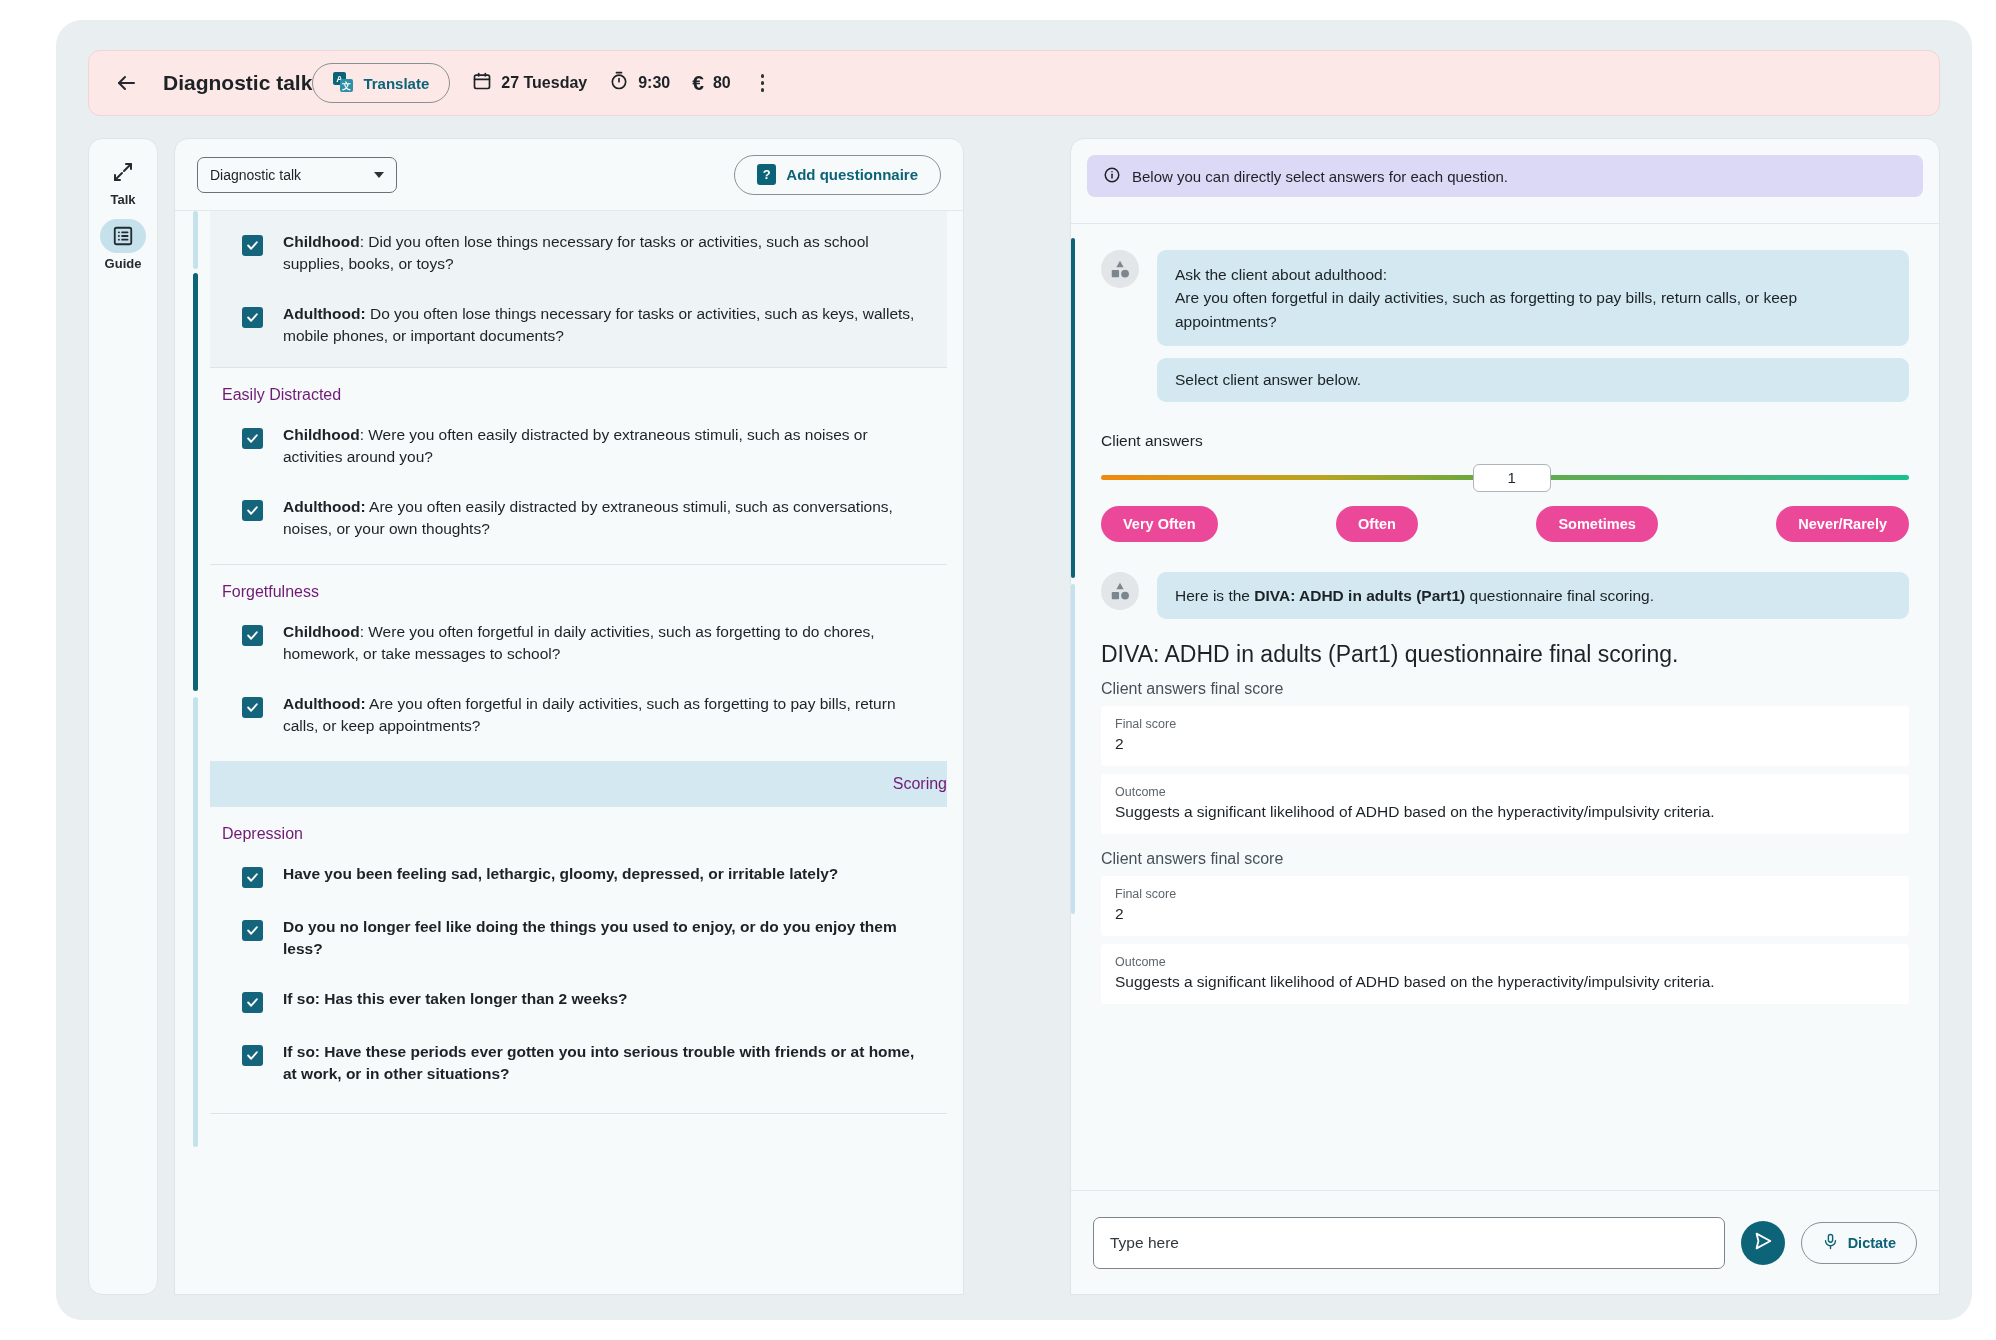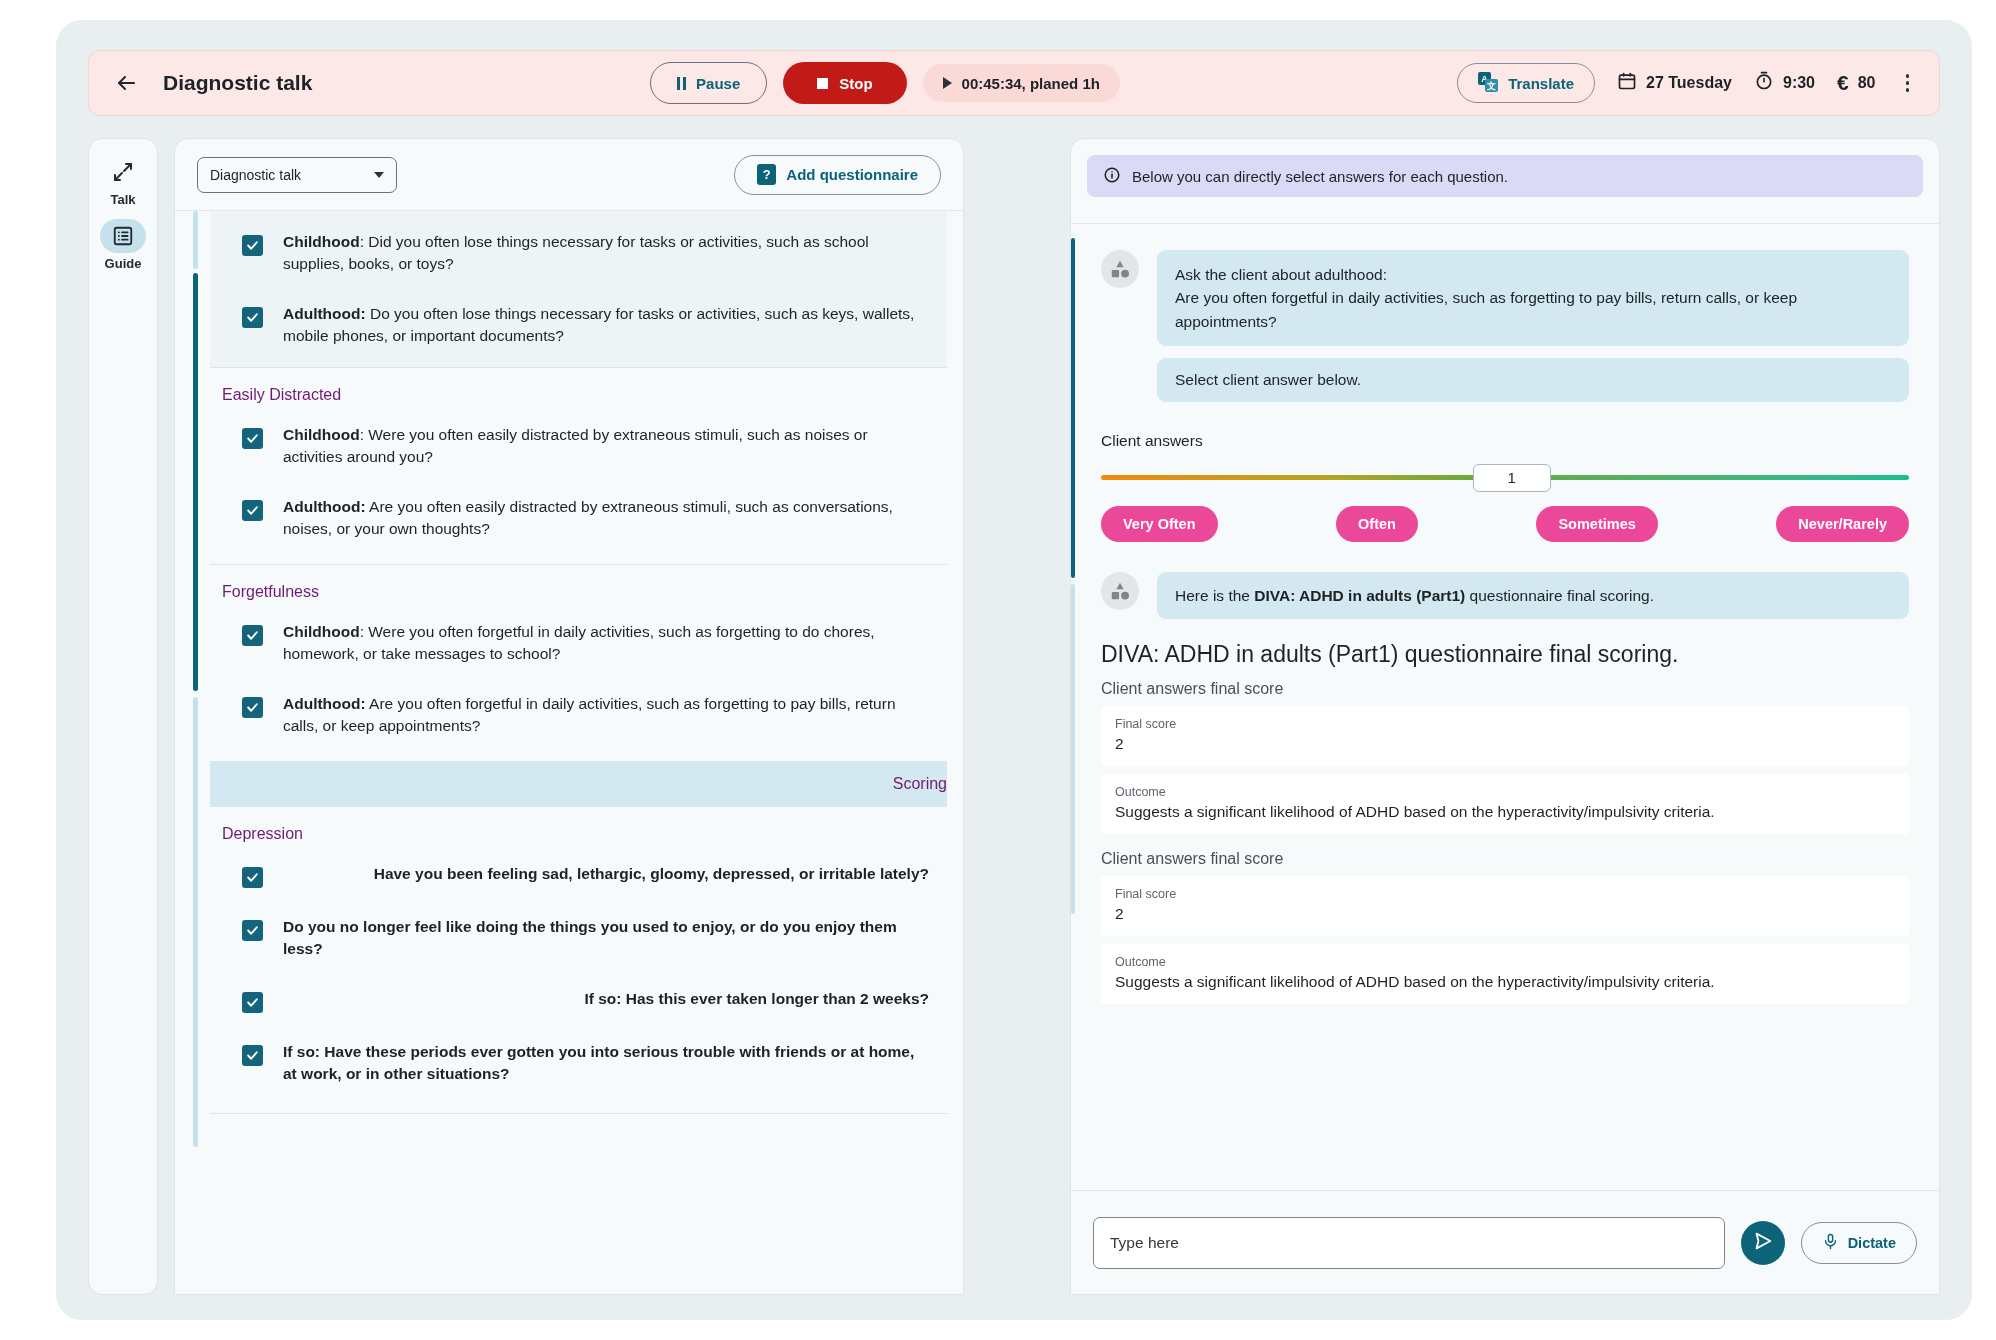--- a/index.html
+++ b/index.html
@@ -127,21 +127,21 @@
   }
   .lp-scroll { position: relative; height: 1084px; overflow: hidden; padding-left: 18px; }
   .accent-bar { position: absolute; left: 18px; width: 5px; border-radius: 3px; }
   .qcard {
     position: relative; margin-left: 17px; width: 737px;
     background: #f6fafb;
   }
   .qcard.shaded { background: #eef3f5; }
   .qcard.scoring { background: #d3e8f0; }
   .sec-head { font-size: 16px; color: #701a75; padding: 18px 0 6px 12px; }
-  .qrow { display: flex; gap: 20px; padding: 14px 18px 14px 32px; align-items: flex-start; justify-content: space-between; }
+  .qrow { display: flex; gap: 20px; padding: 14px 18px 14px 32px; align-items: flex-start; }
   .cbox {
     flex: 0 0 auto; width: 21px; height: 21px; border-radius: 3px;
     background: #14657c; display: flex; align-items: center; justify-content: center;
     margin-top: 4px; cursor: pointer;
   }
   .cbox svg { display: block; }
   .qtext { font-size: 15.5px; line-height: 1.42; color: #1c2226; }
   .qtext b { font-weight: 700; }
   .qtext.bold { font-weight: 700; }
   .divider { height: 1px; background: #dde4e8; margin-left: 17px; width: 737px; }
@@ -238,37 +238,20 @@
 
   <div class="header">
     <div class="back-arrow">
       <svg width="24" height="24" viewBox="0 0 24 24" fill="none" stroke="#23292e" stroke-width="2" stroke-linecap="round" stroke-linejoin="round">
           <line x1="20" y1="12" x2="5" y2="12"></line>
           <polyline points="11,18 5,12 11,6"></polyline>
         </svg>
     </div>
     <div class="header-title">Diagnostic talk</div>
 
-    <div class="header-center">
-      <div class="btn-pause">
-        <span class="pause-glyph">
-            <i></i>
-            <i></i>
-          </span>
-        <span>Pause</span>
-      </div>
-      <div class="btn-stop">
-        <span class="stop-glyph"></span>
-        <span>Stop</span>
-      </div>
-      <div class="timer-pill">
-        <span class="play-tri"></span>
-        <span>00:45:34, planed 1h</span>
-      </div>
-    </div>
 
     <div class="header-right">
       <div class="btn-translate">
         <span>
           <svg width="20" height="20" viewBox="0 0 20 20">
               <rect x="0" y="0" width="13" height="13" rx="2" fill="#0c6378"></rect>
               <text x="6.5" y="10" font-size="9" fill="#ffffff" text-anchor="middle" font-family="Liberation Sans">A</text>
               <rect x="7" y="7" width="13" height="13" rx="2" fill="#2d8fa8"></rect>
               <text x="13.5" y="17" font-size="9" fill="#ffffff" text-anchor="middle" font-family="Liberation Sans">文</text>
             </svg>

